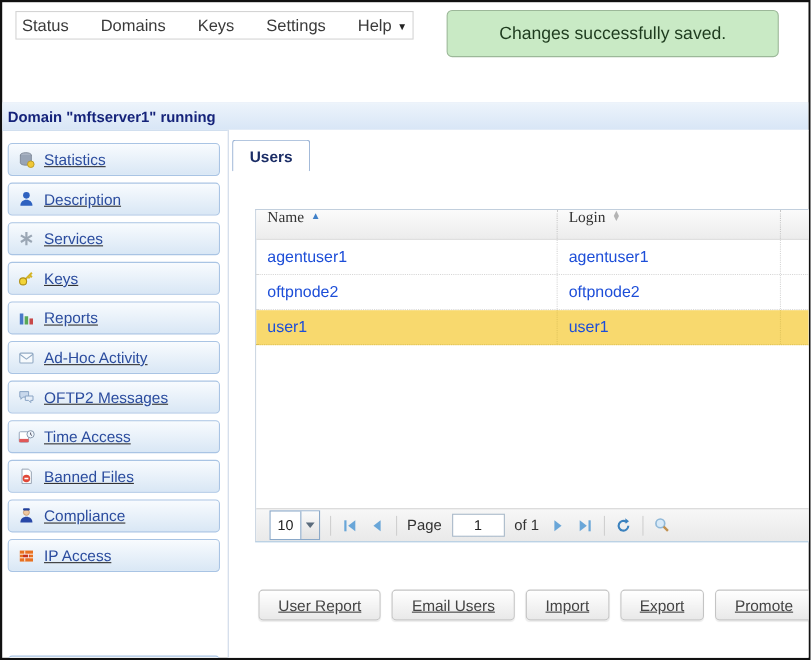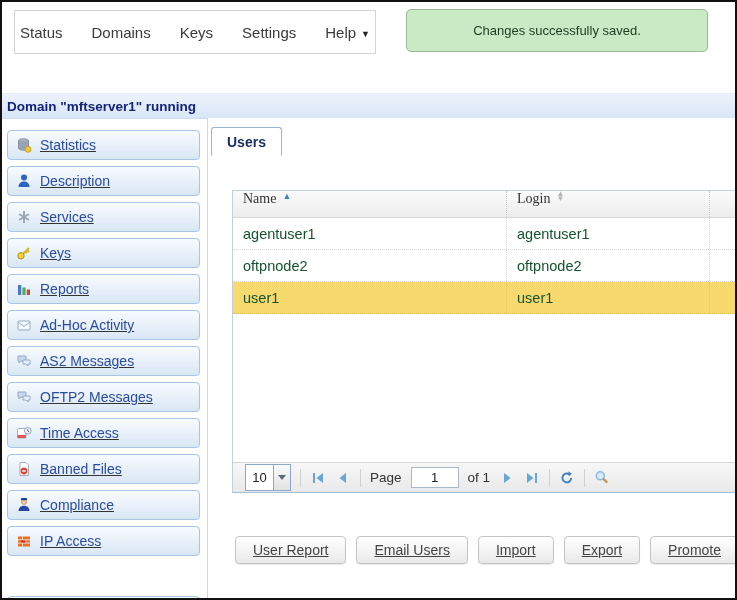--- a/index.html
+++ b/index.html
@@ -4,32 +4,32 @@
 <style>
   * { margin:0; padding:0; box-sizing:border-box; }
   body { background:#fff; }
   .screen {
     position:relative; width:737px; height:600px;
     border:2px solid #111; background:#fff; overflow:hidden;
     font-family:"Liberation Sans", sans-serif; color:#333;
   }
   
   .topnav {
-    position:absolute; left:12px; top:8px; width:362px; height:44px;
+    position:absolute; left:12px; top:8px; width:362px; height:26px;
     background:#fff; border:1px solid #d4d4d4;
     display:flex; align-items:center; justify-content:center; gap:29px;
   }
   .topnav .navlink { font-size:15px; color:#3a3a3a; cursor:pointer; white-space:nowrap; }
   .topnav .navlink .caret { display:inline-block; margin-left:5px; font-size:9px; color:#222; vertical-align:middle; }
   
   .alert {
     position:absolute; left:404px; top:7px; width:302px; height:43px;
     background:#c9eac5; border:1px solid #9cb899; border-radius:5px;
     display:flex; align-items:center; justify-content:center;
-    font-size:13px; color:#1e3b1e;
+    font-size:16px; color:#1e3b1e;
   }
   
   .domainbar {
     position:absolute; left:0; top:91px; width:100%; height:26px;
     background:linear-gradient(#ecf3fb,#d8e6f6);
     border-top:1px solid #e4edf8; border-bottom:1px solid #cddcee;
     display:flex; align-items:center; padding-left:5px;
     font-size:13.5px; font-weight:bold; color:#15237a;
   }
   
@@ -73,21 +73,21 @@
     display:flex; gap:6px; padding-left:10px;
     font-size:14px; color:#333; border-right:1px dotted #c8c8c8; cursor:pointer;font-family:Liberation Serif, serif;
   }
   .col-name { width:274px; flex:0 0 274px; }
   .col-login { width:203px; flex:0 0 203px; }
   .col-rest { flex:1; border-right:none !important; }
   .sort-asc { color:#4080c8; font-size:9px; }
   .sort-both { display:inline-flex; flex-direction:column; line-height:5px; font-size:8px; color:#b4b4b4; }
   .grid-row { height:32px; flex:0 0 32px; display:flex; border-bottom:1px dotted #d6d6d6; cursor:pointer; }
   .grid-row .cell {
-    display:flex; align-items:center; padding-left:10px; font-size:14.5px; color:#14532d;
+    display:flex; align-items:center; padding-left:10px; font-size:14.5px; color:#1d4ed8;
     border-right:1px dotted #d6d6d6; overflow:hidden; white-space:nowrap;
   }
   .grid-row.selected { background:#f8d96e; border-bottom:1px dotted #d8bc54; }
   .grid-row.selected .cell { border-right-color:#e2c65e; }
   .grid-filler { flex:1; background:#fff; }
   .pager {
     flex:0 0 30px; height:30px; display:flex; align-items:center;
     background:linear-gradient(#f7f7f7,#e9e9e9);
     border-top:1px solid #d4d4d4; padding-left:12px; gap:9px;
   }
@@ -192,29 +192,20 @@
       <span class="lbl">Reports</span>
     </div>
     <div class="side-item">
       <span class="icon">
           <svg viewBox="0 0 16 16">
             <rect x="2" y="4" width="12" height="9" rx="1" fill="#f6fafd" stroke="#92aac4" stroke-width="1"></rect>
             <path d="M2 5l6 4.5L14 5" stroke="#92aac4" stroke-width="1" fill="none"></path>
           </svg>
         </span>
       <span class="lbl">Ad-Hoc Activity</span>
-    </div>
-    <div class="side-item">
-      <span class="icon">
-          <svg viewBox="0 0 16 16">
-            <path d="M2 3h8v5H5L3 10V8H2z" fill="#c8d8ec" stroke="#8aa4c4" stroke-width="0.9"></path>
-            <path d="M7 7h7v4h-2v2l-2-2H7z" fill="#e6eef8" stroke="#8aa4c4" stroke-width="0.9"></path>
-          </svg>
-        </span>
-      <span class="lbl">AS2 Messages</span>
     </div>
     <div class="side-item">
       <span class="icon">
           <svg viewBox="0 0 16 16">
             <path d="M2 3h8v5H5L3 10V8H2z" fill="#c8d8ec" stroke="#8aa4c4" stroke-width="0.9"></path>
             <path d="M7 7h7v4h-2v2l-2-2H7z" fill="#e6eef8" stroke="#8aa4c4" stroke-width="0.9"></path>
           </svg>
         </span>
       <span class="lbl">OFTP2 Messages</span>
     </div>

